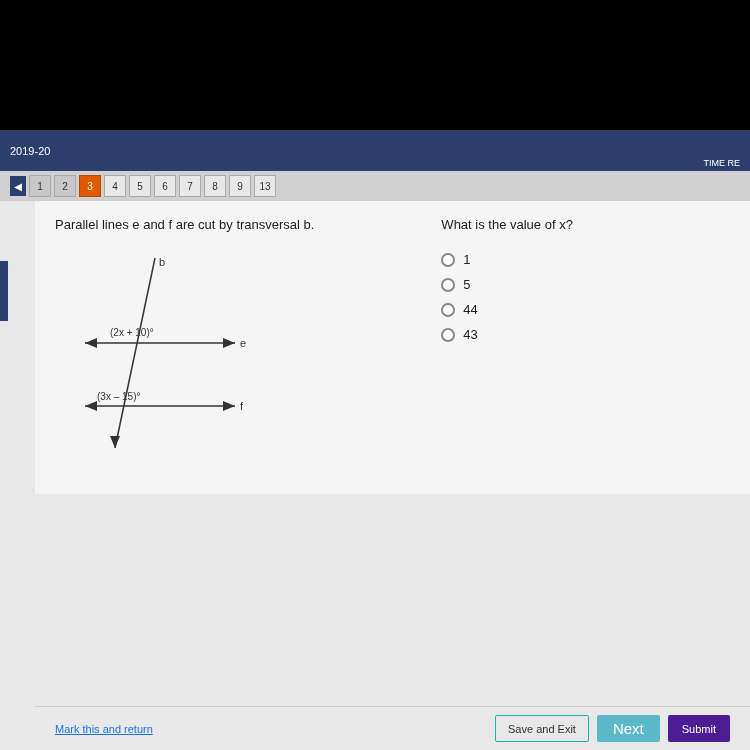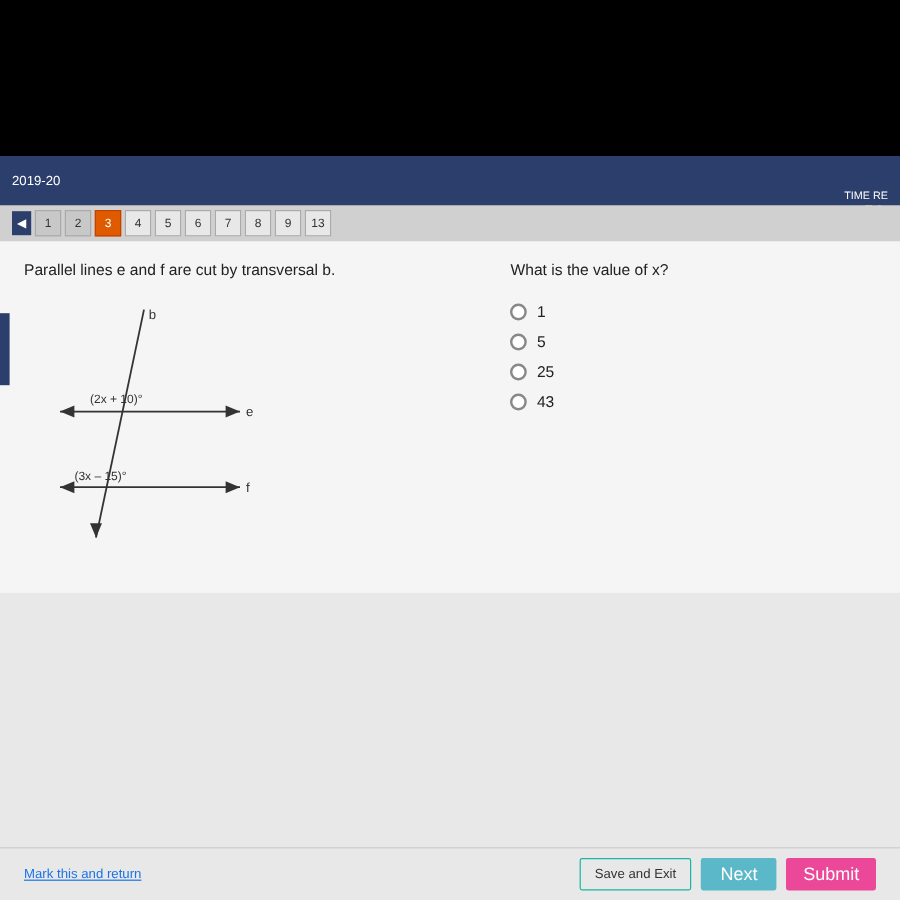--- a/index.html
+++ b/index.html
@@ -210,24 +210,24 @@
       background: #5bb8c9;
       border: none;
       color: white;
       font-size: 15px;
       padding: 5px 16px;
       cursor: pointer;
       border-radius: 2px;
     }
 
     .btn-submit {
-      background: #ec4899;
+      background: #4c1d95;
       border: none;
       color: white;
-      font-size: 15px;
+      font-size: 11px;
       padding: 5px 14px;
       cursor: pointer;
       border-radius: 2px;
       text-align: right;
     }
 
     .whole-page {
       position: absolute;
       top: 130px;
       left: 0;
@@ -308,21 +308,21 @@
     <button class="q-btn active">3</button>
     <button class="q-btn">4</button>
     <button class="q-btn">5</button>
     <button class="q-btn">6</button>
     <button class="q-btn">7</button>
     <button class="q-btn">8</button>
     <button class="q-btn">9</button>
     <button class="q-btn">13</button>
   </div>
 
-  <div style="position:relative;flex:1;display:flex;flex-direction:column;background:#e8e8e8;">
+  <div style="position:relative;flex:1;display:flex;flex-direction:column;background:#e8e8e8;padding-left:35px;">
     <div class="side-indicator"></div>
 
     <div class="quiz-body">
 
       <div class="question-left">
         <p class="question-text">Parallel lines e and f are cut by transversal b.</p>
 
         <div class="diagram-area">
           <svg width="220" height="230" viewBox="0 0 220 230">
 
@@ -362,21 +362,21 @@
         <div class="answer-option">
           <div class="radio-circle"></div>
           <span class="option-text">1</span>
         </div>
         <div class="answer-option">
           <div class="radio-circle"></div>
           <span class="option-text">5</span>
         </div>
         <div class="answer-option">
           <div class="radio-circle"></div>
-          <span class="option-text">25</span>
+          <span class="option-text">44</span>
         </div>
         <div class="answer-option">
           <div class="radio-circle"></div>
           <span class="option-text">43</span>
         </div>
       </div>
 
     </div>
 
     <div style="flex:1;"></div>

